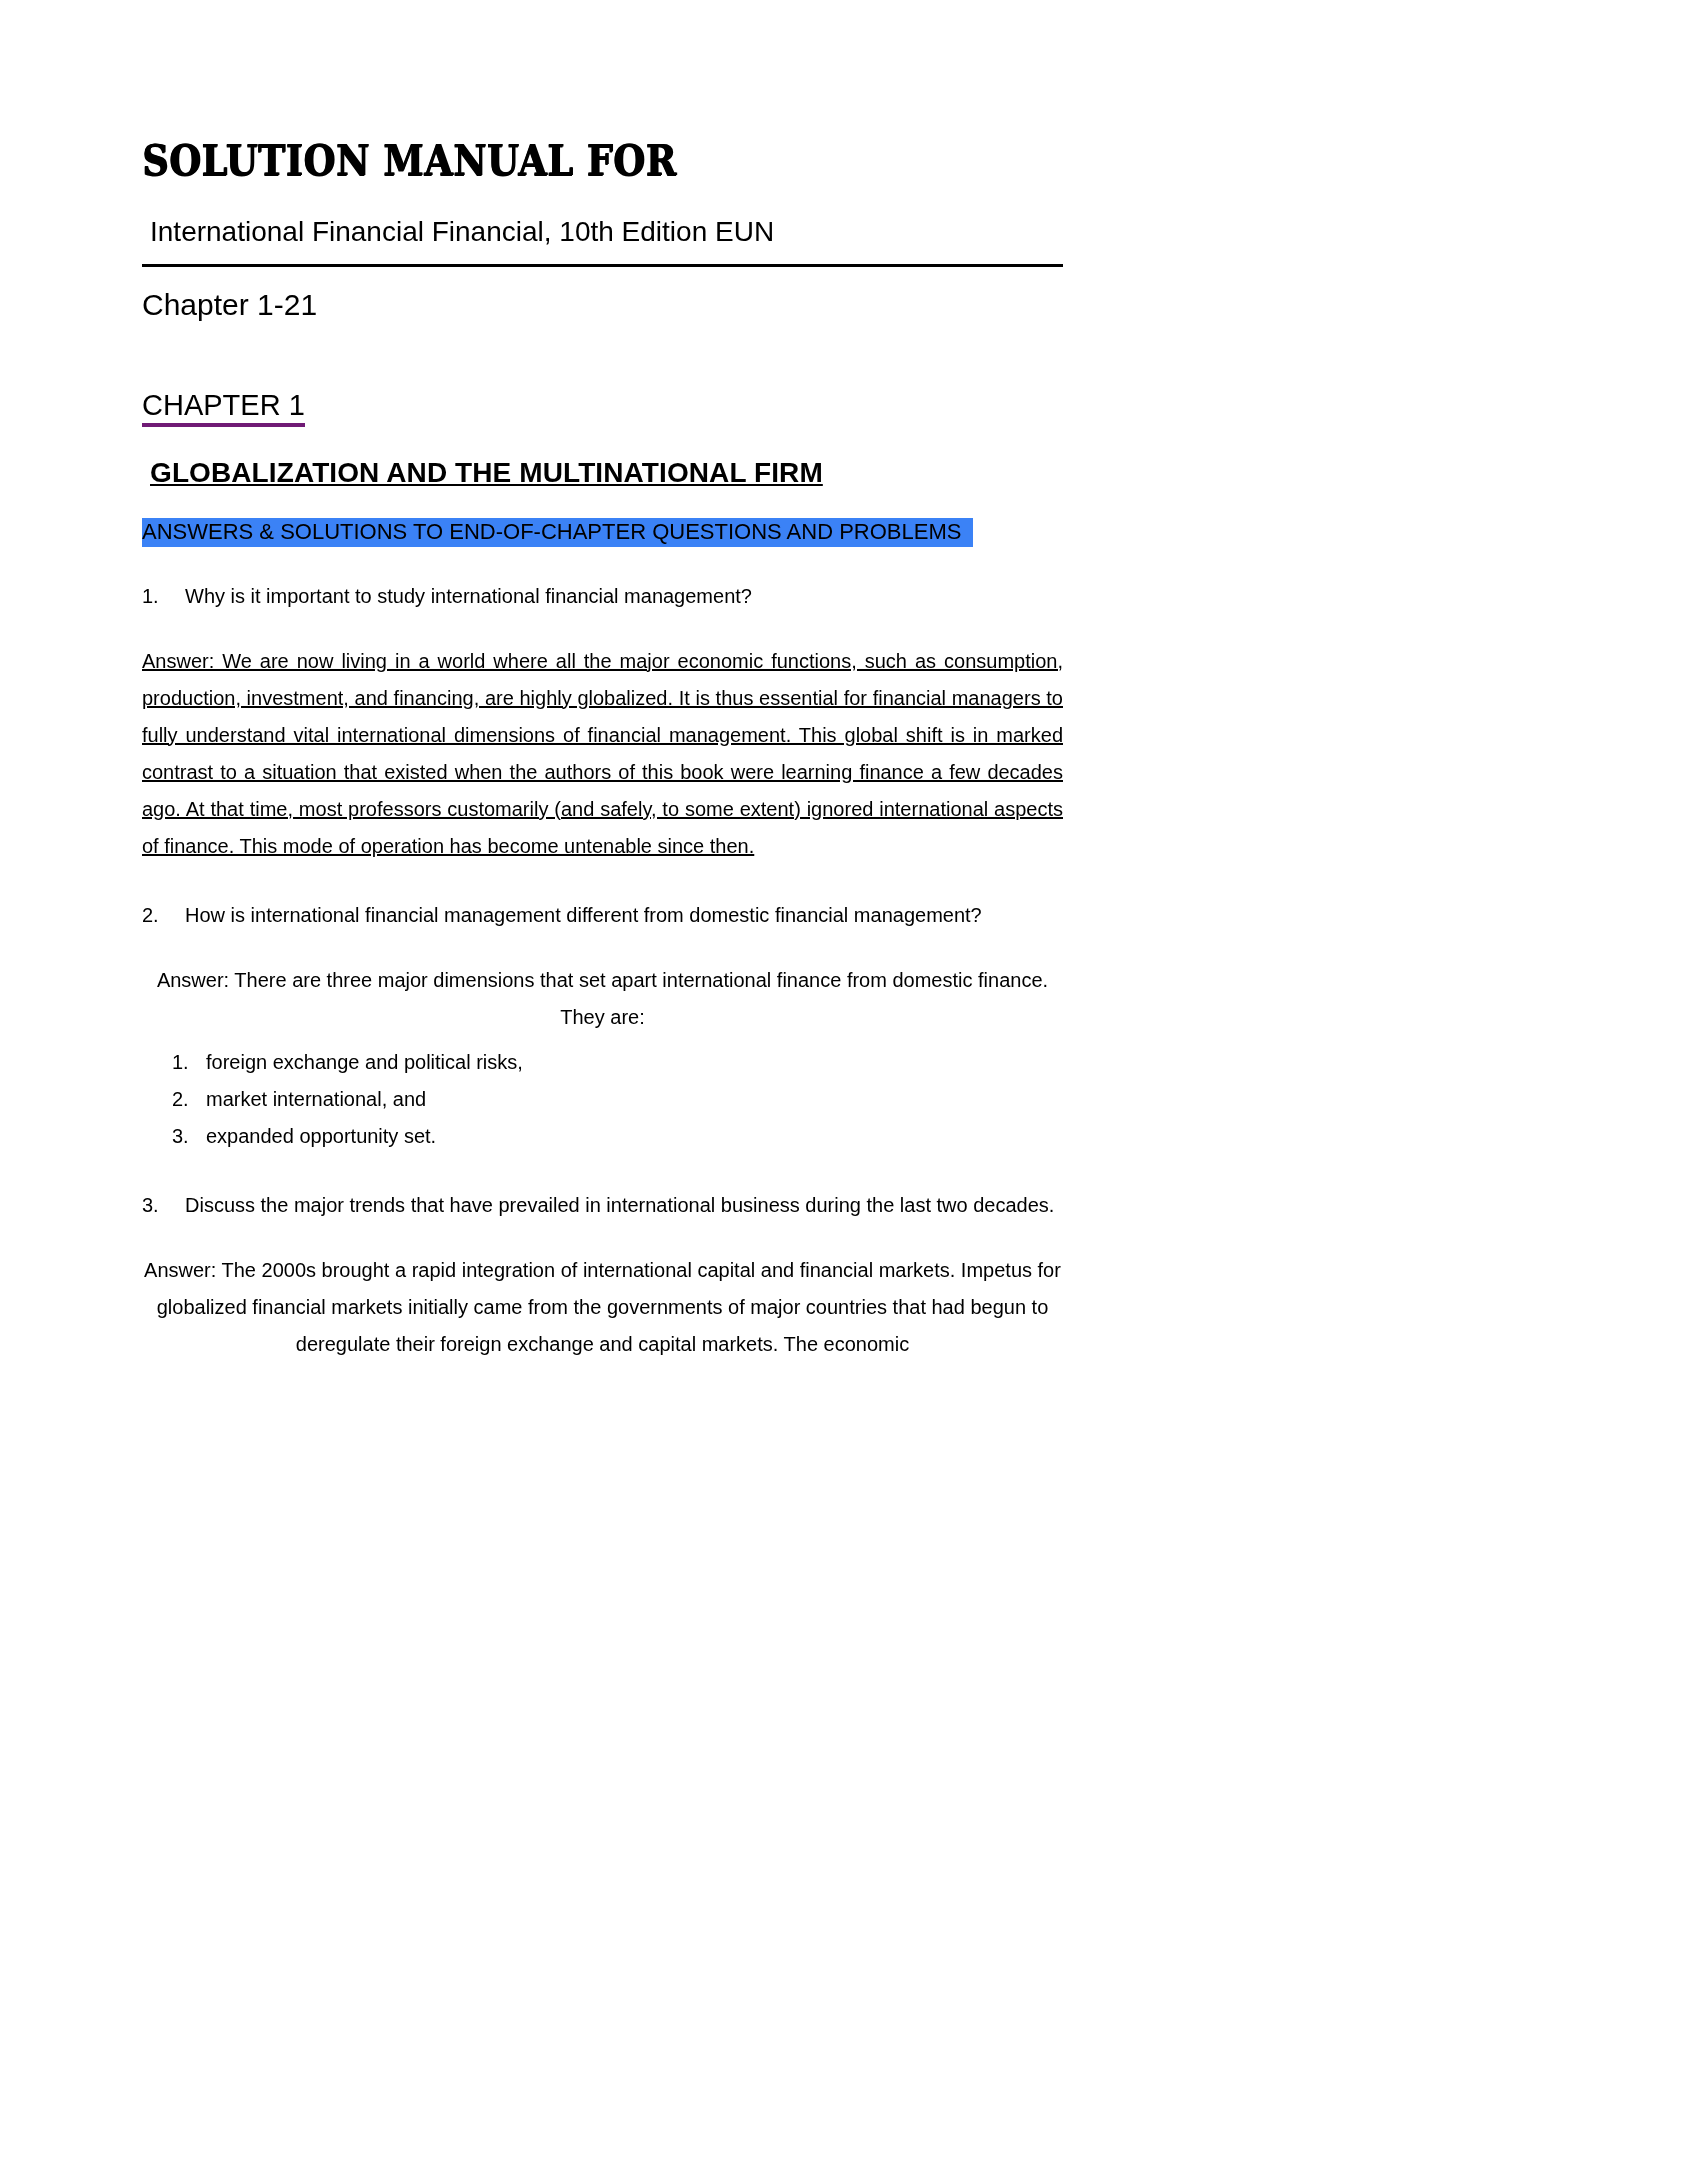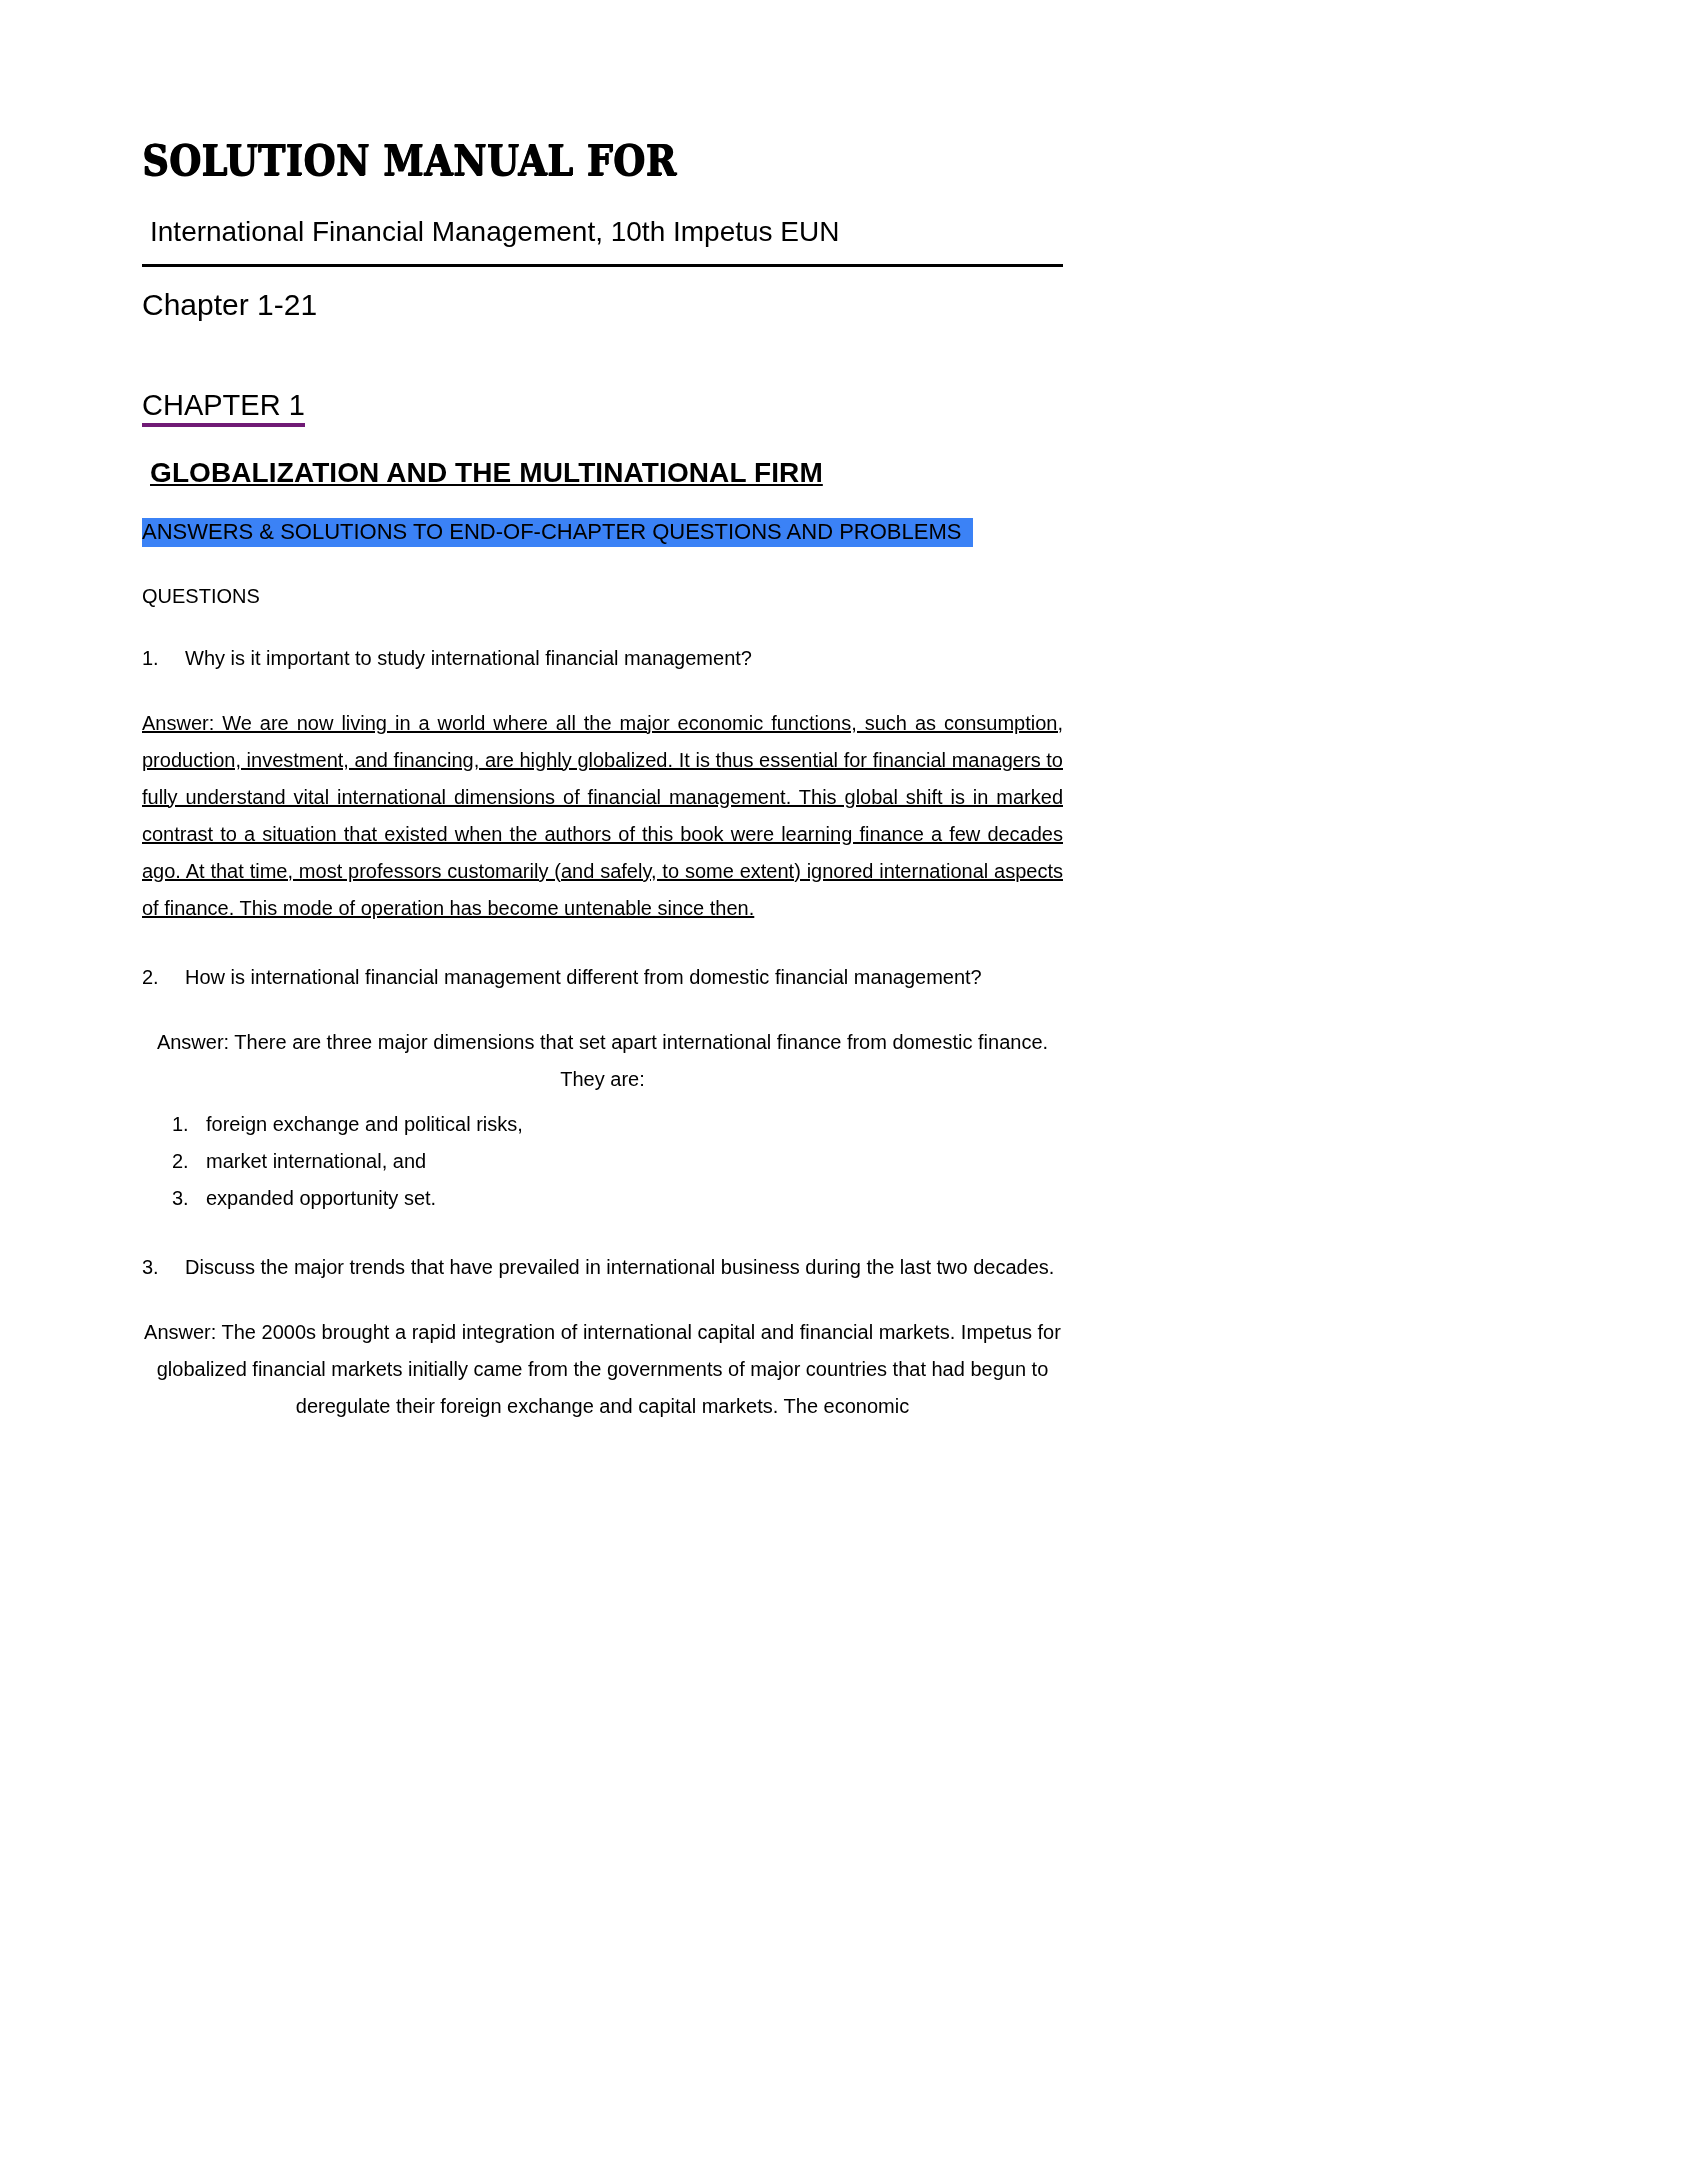--- a/index.html
+++ b/index.html
@@ -163,37 +163,36 @@
 </style>
 </head>
 <body>
 
 <div class="page">
   <div class="sheet">
     <div class="content">
 
       <h1 class="doc-title">SOLUTION MANUAL FOR</h1>
 
-      <div class="doc-subtitle">International Financial Management, 10th Impetus EUN</div>
+      <div class="doc-subtitle">International Financial Financial, 10th Edition EUN</div>
 
       <hr class="rule">
 
       <div class="chapter-range">Chapter 1-21</div>
 
       <div class="chapter-heading">
         <span>CHAPTER 1</span>
       </div>
 
       <div class="chapter-subject">GLOBALIZATION AND THE MULTINATIONAL FIRM</div>
 
       <div class="highlight-line">
         <span class="hl">ANSWERS &amp; SOLUTIONS TO END-OF-CHAPTER QUESTIONS AND PROBLEMS</span>
       </div>
 
-      <div class="section-label">QUESTIONS</div>
 
       <div class="q-line">
         <span class="q-num">1.</span><span>Why is it important to study international financial management?</span>
       </div>
       <p class="answer justified">Answer:  We are now living in a world where all the major economic functions, such as consumption, production, investment, and financing, are highly globalized.  It is thus essential for financial managers to fully understand vital international dimensions of financial management.  This global shift is in marked contrast to a situation that existed when the authors of this book were learning finance a few decades ago.  At that time, most professors customarily (and safely, to some extent) ignored international aspects of finance.  This mode of operation has become untenable since then.</p>
 
       <div class="q-line">
         <span class="q-num">2.</span><span>How is international financial management different from domestic financial management?</span>
       </div>
       <p class="answer">Answer:  There are three major dimensions that set apart international finance from domestic finance. They are:</p>

